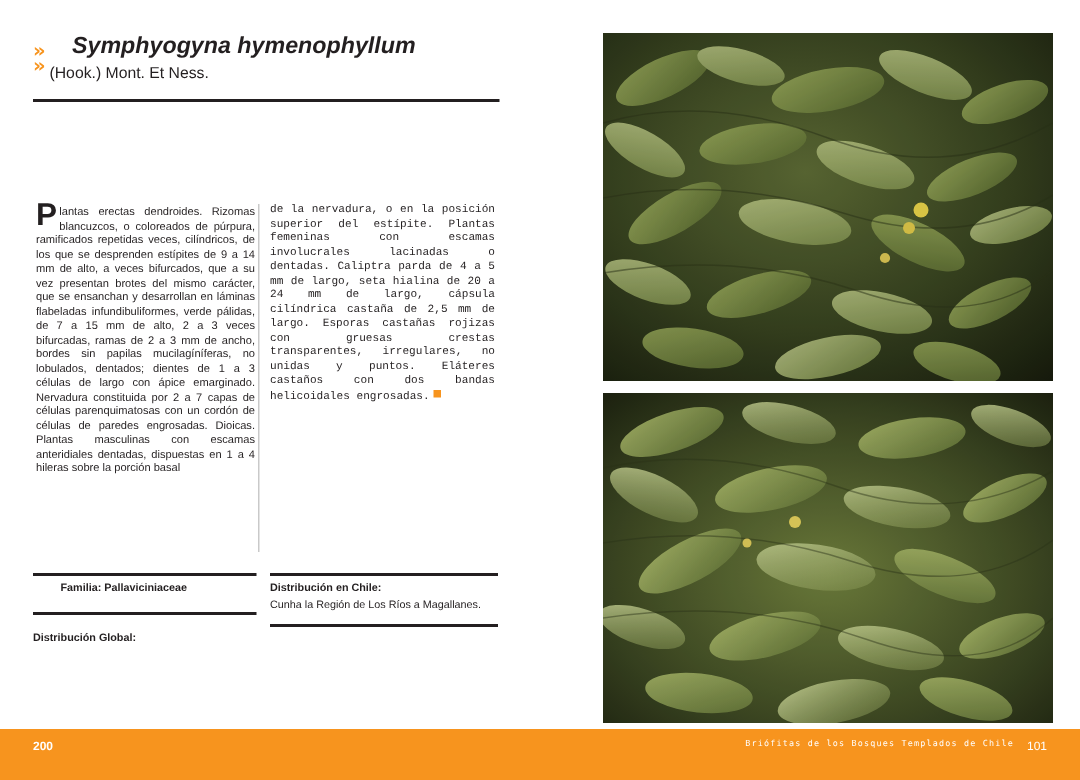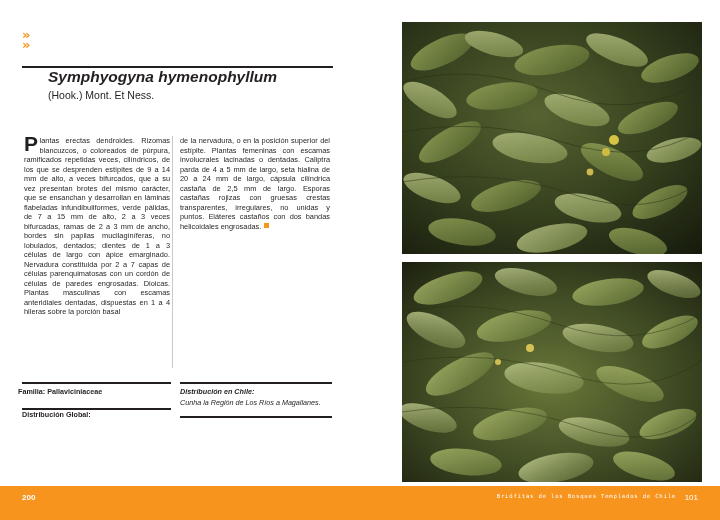--- a/index.html
+++ b/index.html
@@ -15,37 +15,37 @@
   .title-block{position:absolute;left:22px;top:22px;width:308px;}
   .chevrons{
     position:absolute;left:0px;top:8px;
     color:#f7941e;font-size:13px;letter-spacing:-1px;line-height:10px;
     font-family:"DejaVu Sans", sans-serif;font-weight:bold;
   }
   .chev-row{display:block;}
   .sp-name{
     margin-left:26px;
     font-style:italic;font-weight:bold;font-size:15.5px;
-    color:#231f20;line-height:18px;margin-top:46px;
+    color:#231f20;line-height:18px;
   }
   .sp-auth{
-    margin-left:26px;margin-top:3px;
+    margin-left:11px;margin-top:3px;
     font-size:10.5px;color:#231f20;font-weight:normal;
   }
   .title-rule{
     position:absolute;left:22px;top:66px;width:311px;height:2.2px;background:#231f20;
   }
 
   
   .col{
     position:absolute;top:136px;
     font-size:7.4px;line-height:9.5px;color:#231f20;text-align:justify;
   }
   .col1{left:24px;width:146px;}
-  .col2{left:180px;width:150px;}
+  .col2{left:180px;width:150px;font-family:Liberation Mono, monospace;}
   .col p{margin:0;}
   .dropcap{
     float:left;font-size:21px;line-height:16px;
     font-weight:bold;margin:0px 1.5px -1px 0;color:#231f20;
   }
   .endmark{
     display:inline-block;width:5px;height:5px;background:#f7941e;
     margin-left:3px;vertical-align:1px;
   }
 
@@ -204,31 +204,31 @@
       </g>
       <circle cx="128" cy="86" r="4" fill="#e2cf5c"></circle>
       <circle cx="96" cy="100" r="3" fill="#dcc95a"></circle>
       <rect width="300" height="220" fill="#000" opacity="0.06"></rect>
     </svg>
   </div>
 
   <div class="info-rule" style="left:22px;top:382px;width:149px;"></div>
   <div class="info-rule" style="left:180px;top:382px;width:152px;"></div>
 
-  <div class="info" style="left:18px;top:387px;width:149px;">
+  <div class="info" style="left:8px;top:387px;width:149px;text-align:center;">
     <span class="ib-label">Familia: Pallaviciniaceae</span>
   </div>
 
   <div class="info-rule" style="left:22px;top:408px;width:149px;"></div>
 
-  <div class="info" style="left:22px;top:410px;width:149px;">
+  <div class="info" style="left:22px;top:420px;width:149px;">
     <span class="ib-label">Distribución Global:</span>
   </div>
 
-  <div class="info" style="left:180px;top:387px;width:152px;font-style:italic;">
+  <div class="info" style="left:180px;top:387px;width:152px;">
     <span class="ib-label">Distribución en Chile:</span>
     <span class="ib-text">Cunha la Región de Los Ríos a Magallanes.</span>
   </div>
 
   <div class="info-rule" style="left:180px;top:416px;width:152px;"></div>
 
 
   <div class="white-strip"></div>
   <div class="footer-bar"></div>
   <div class="folio-left">200</div>

